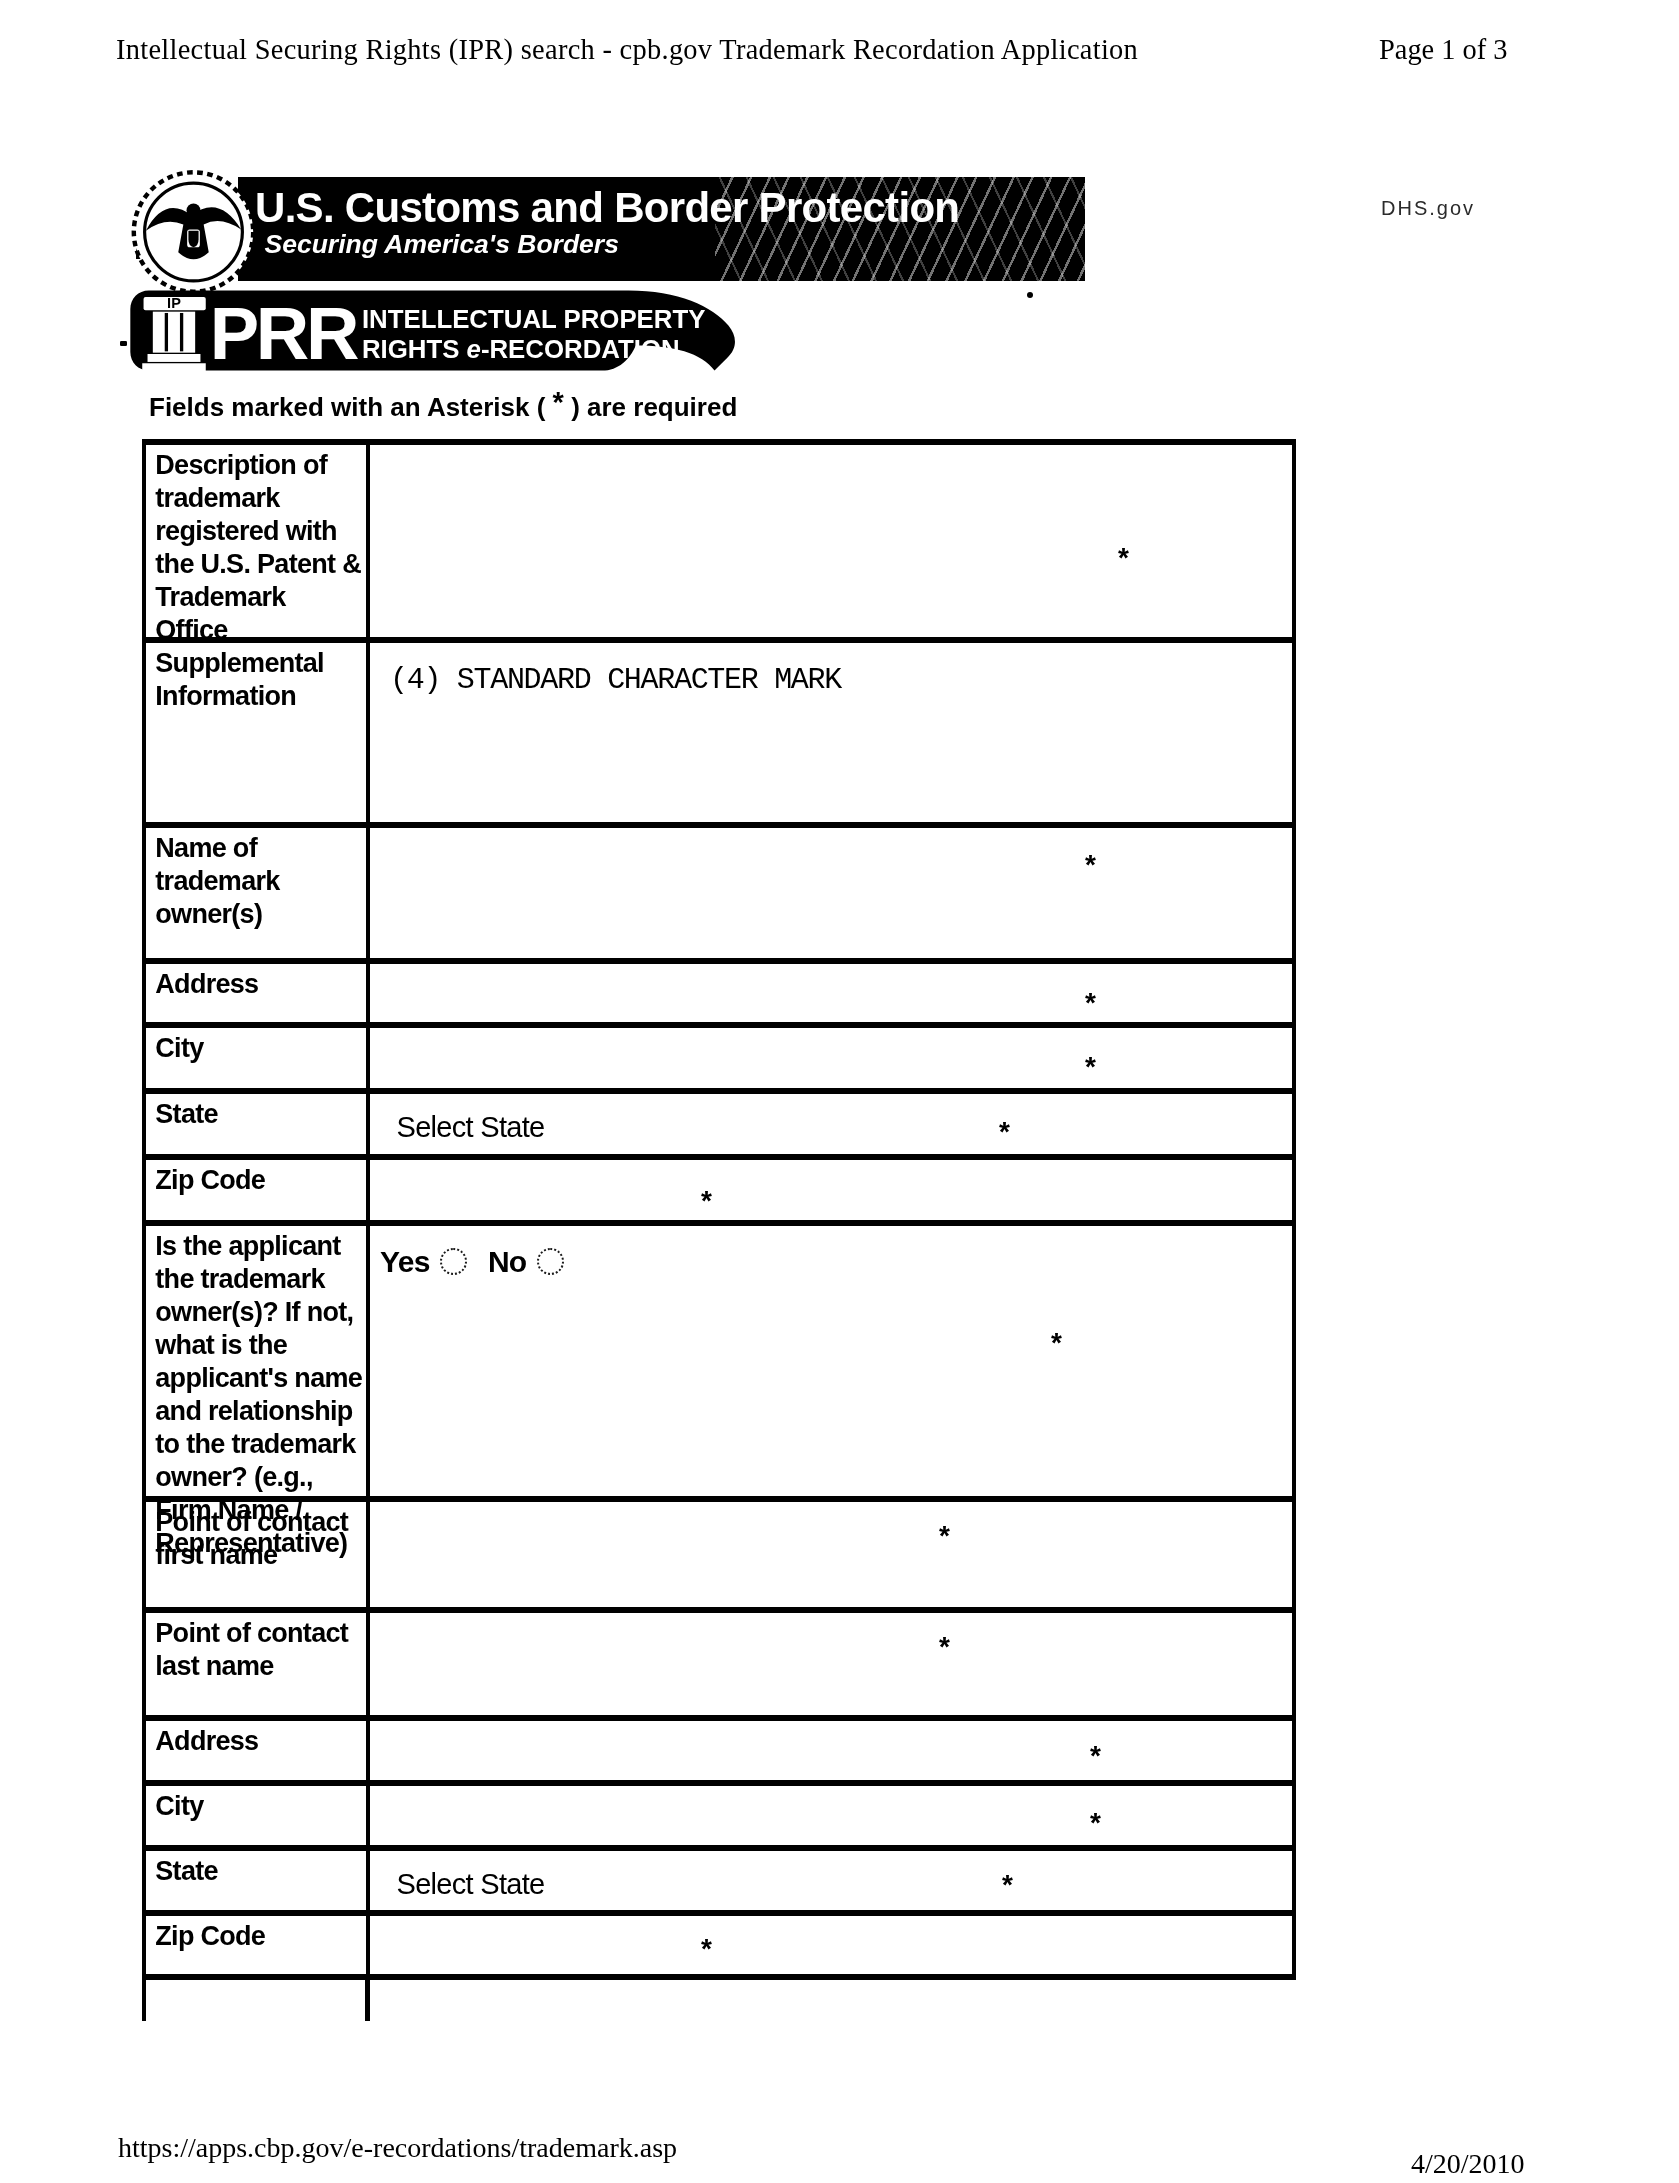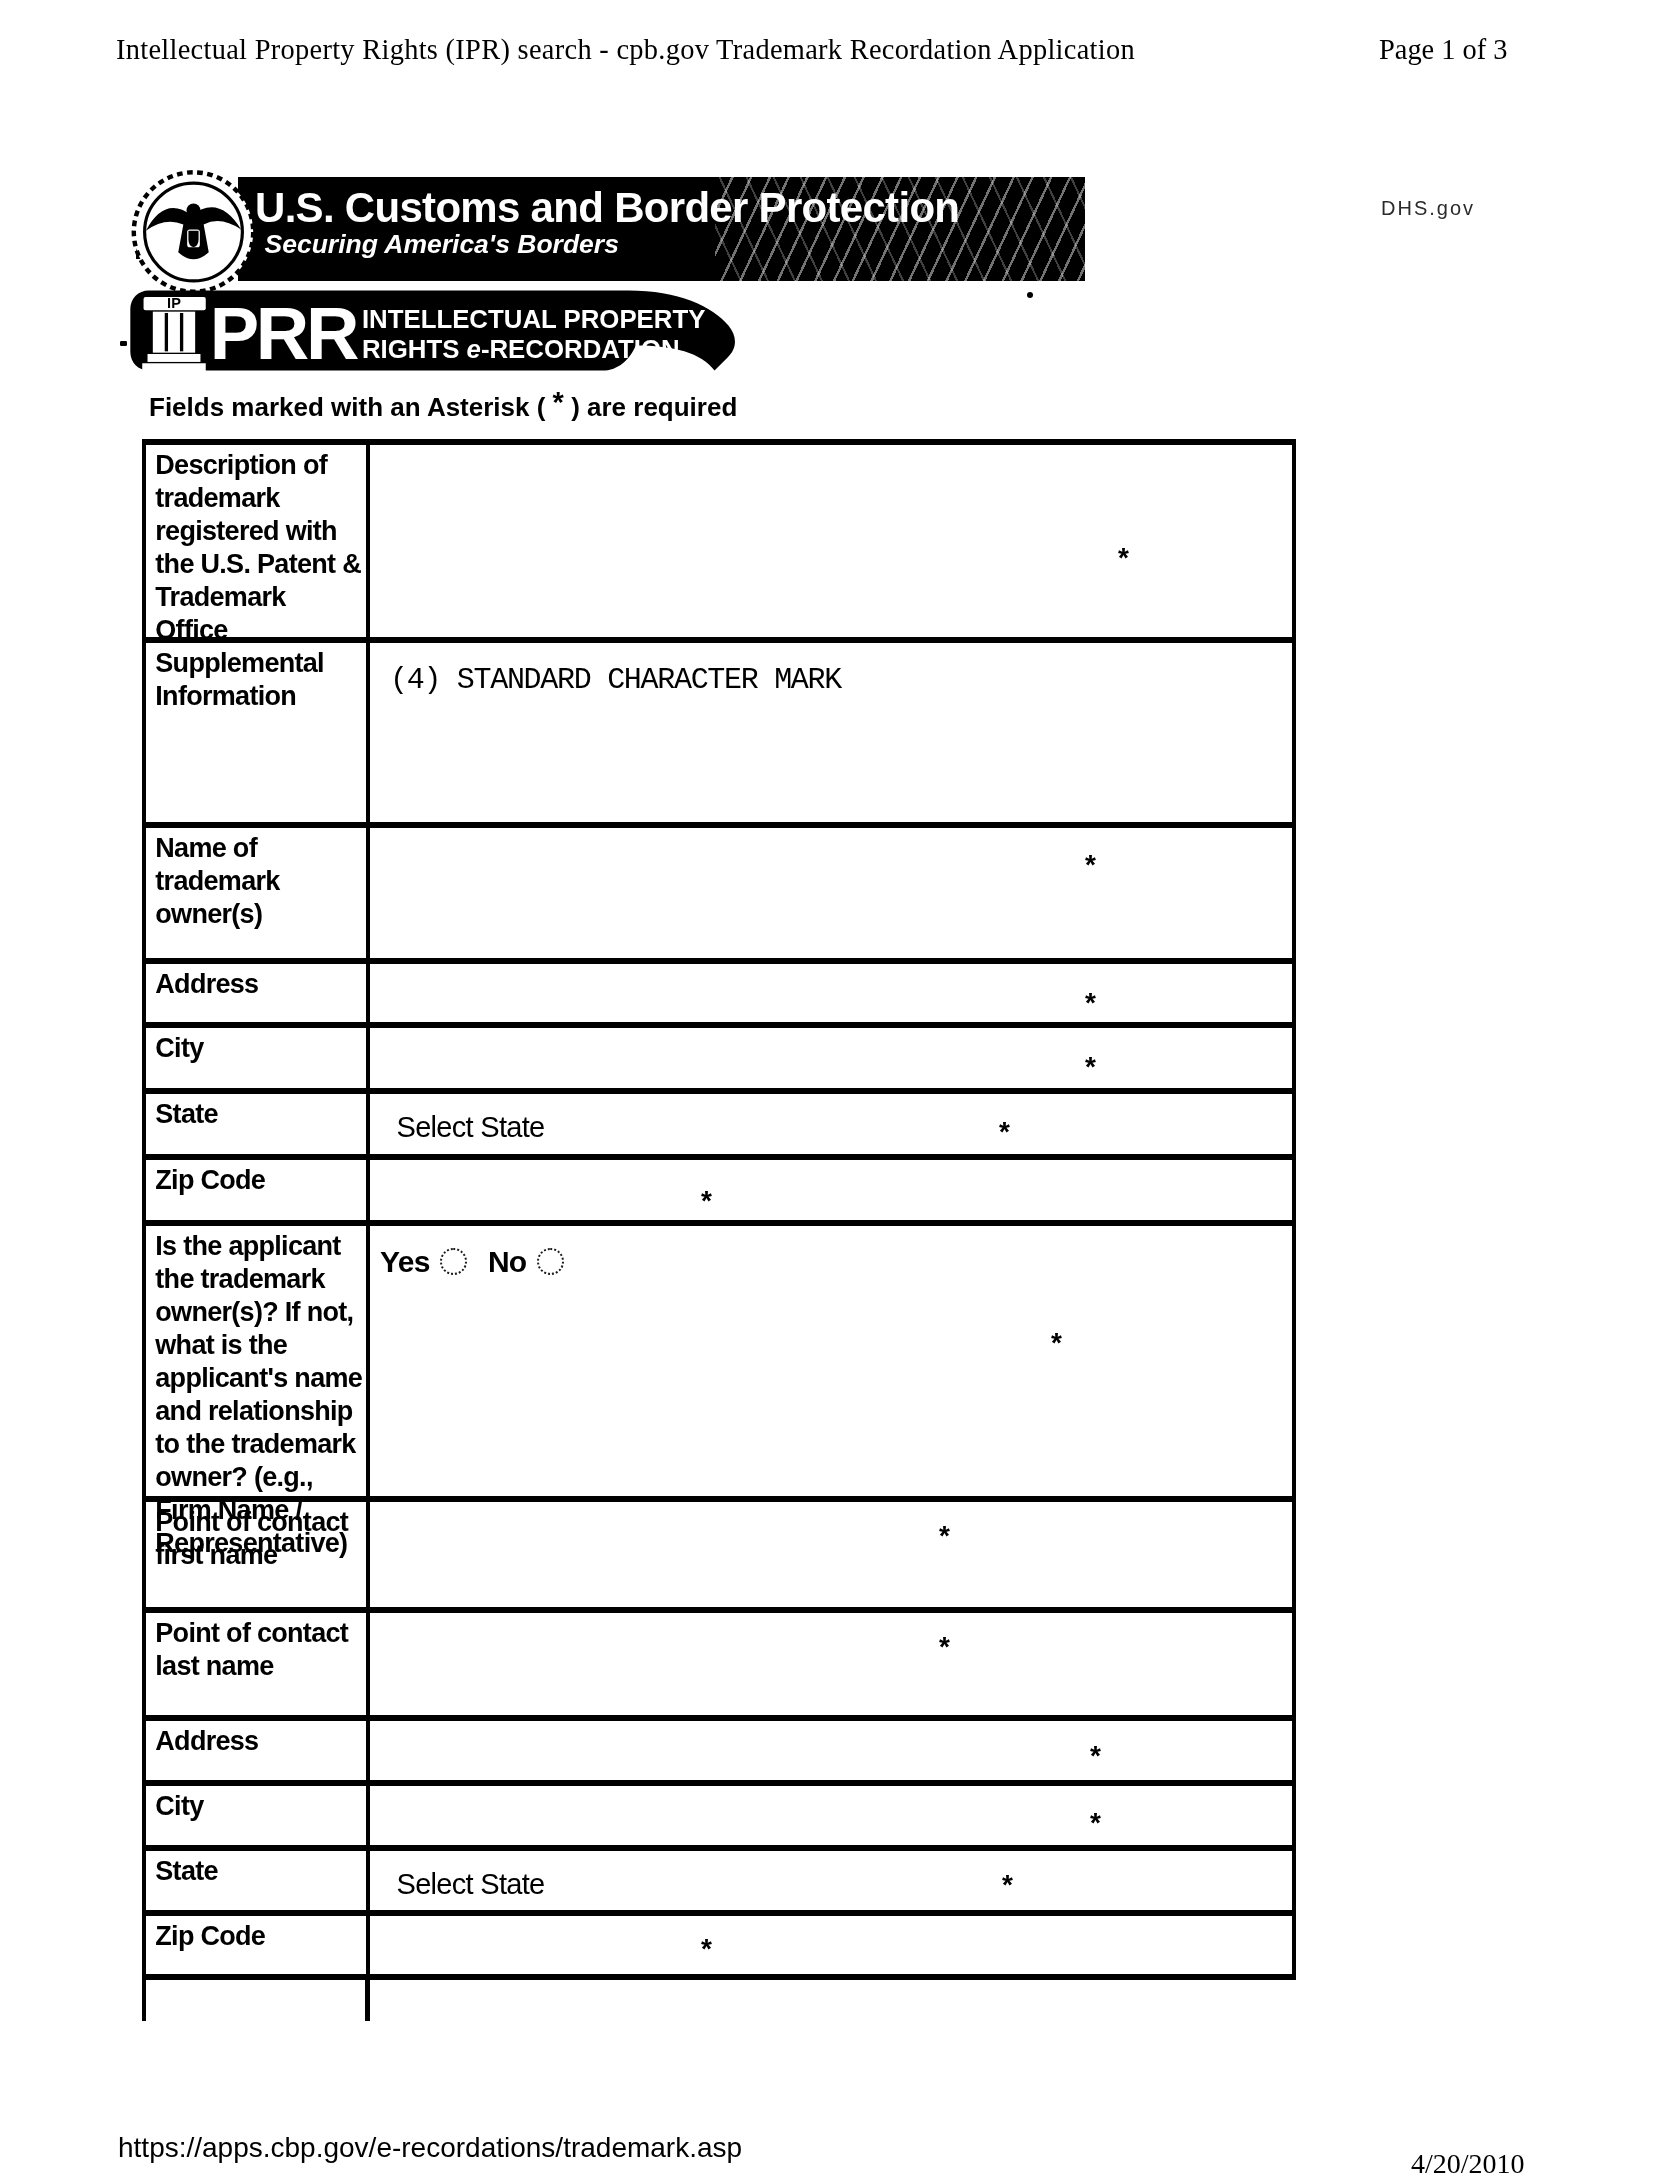--- a/index.html
+++ b/index.html
@@ -5,21 +5,21 @@
   html,body{margin:0;padding:0;background:#888;}
   .page{position:relative;width:1679px;height:2183px;background:#ffffff;
         font-family:"Liberation Sans",sans-serif;color:#000;overflow:hidden;}
 
   
   .print-header-title{position:absolute;left:116px;top:34px;
         font-family:"Liberation Serif",serif;font-size:28.4px;letter-spacing:0.3px;}
   .print-header-page{position:absolute;left:1379px;top:34px;
         font-family:"Liberation Serif",serif;font-size:28.4px;}
   .print-footer-url{position:absolute;left:118px;top:2132px;
-        font-family:Liberation Sans, sans-serif;font-size:28px;}
+        font-family:Liberation Serif, serif;font-size:28px;}
   .print-footer-date{position:absolute;left:1411px;top:2132px;
         font-family:"Liberation Serif",serif;font-size:28px;margin-top:16px;}
 
   
   .banner-strip{position:absolute;left:136px;top:247px;width:949px;height:12px;background:#000;}
   .banner-bar{position:absolute;left:238px;top:177px;width:847px;height:104px;background:#000;}
   .flag-texture{position:absolute;right:0;top:0;width:370px;height:100%;
         background:
           repeating-linear-gradient(115deg, rgba(255,255,255,0) 0 14.6px, rgba(255,255,255,.45) 14.6px 17px),
           repeating-linear-gradient(65deg, rgba(255,255,255,0) 0 22.5px, rgba(255,255,255,.25) 22.5px 24.5px);}
@@ -97,21 +97,21 @@
   
   .speck{position:absolute;background:#000;border-radius:50%;}
   .speck-a{left:1027px;top:292px;width:6px;height:6px;}
   .speck-b{left:120px;top:341px;width:7.3px;height:4.6px;border-radius:1.3px;}
 </style>
 </head>
 <body>
 
 <div class="page">
 
-  <div class="print-header-title">Intellectual Property Rights (IPR) search - cpb.gov Trademark Recordation Application</div>
+  <div class="print-header-title">Intellectual Securing Rights (IPR) search - cpb.gov Trademark Recordation Application</div>
   <div class="print-header-page">Page 1 of 3</div>
 
   <div>
     <div class="banner-strip"></div>
     <div class="banner-bar">
       <div class="flag-texture"></div>
       <div class="banner-title">U.S. Customs and Border Protection</div>
       <div class="banner-tagline">Securing America's Borders</div>
     </div>
     <svg class="dhs-seal" width="127" height="130" viewBox="0 0 200 200">

